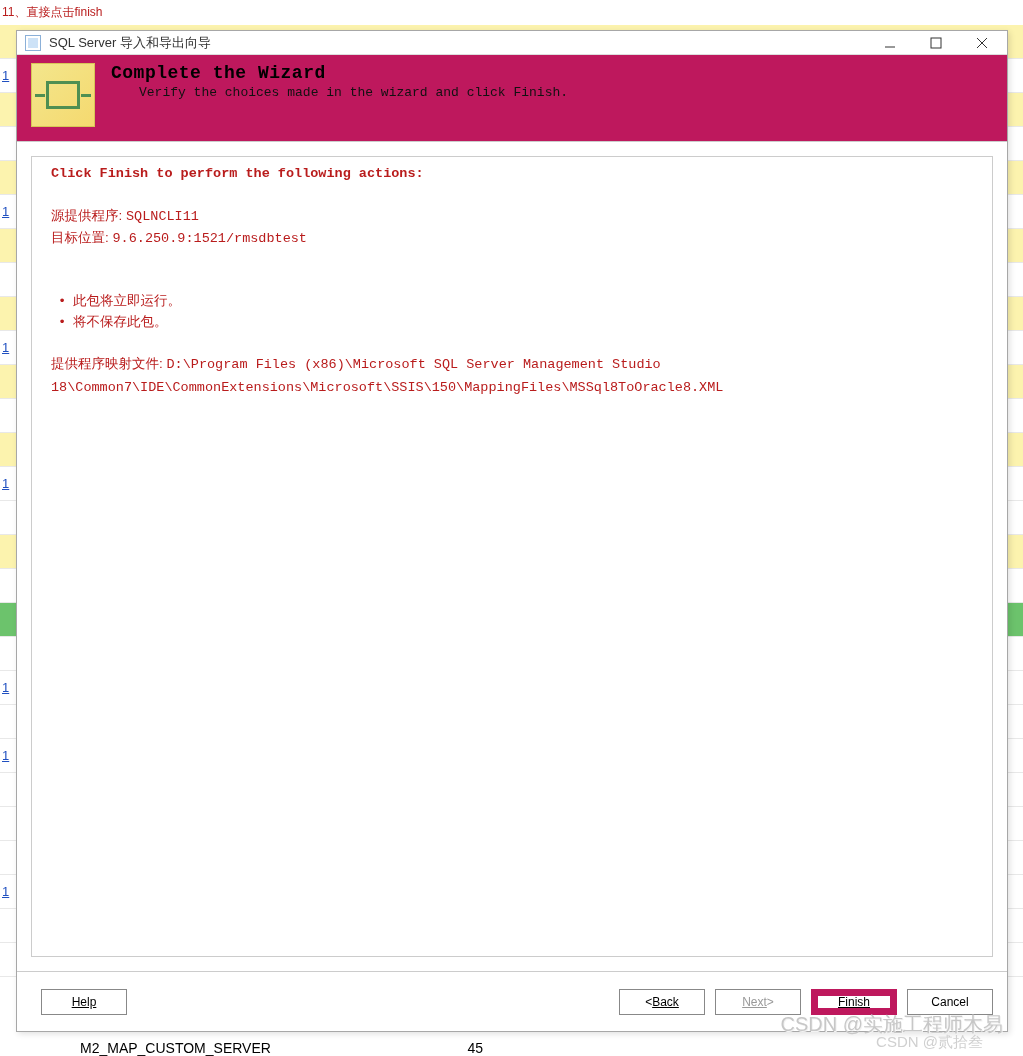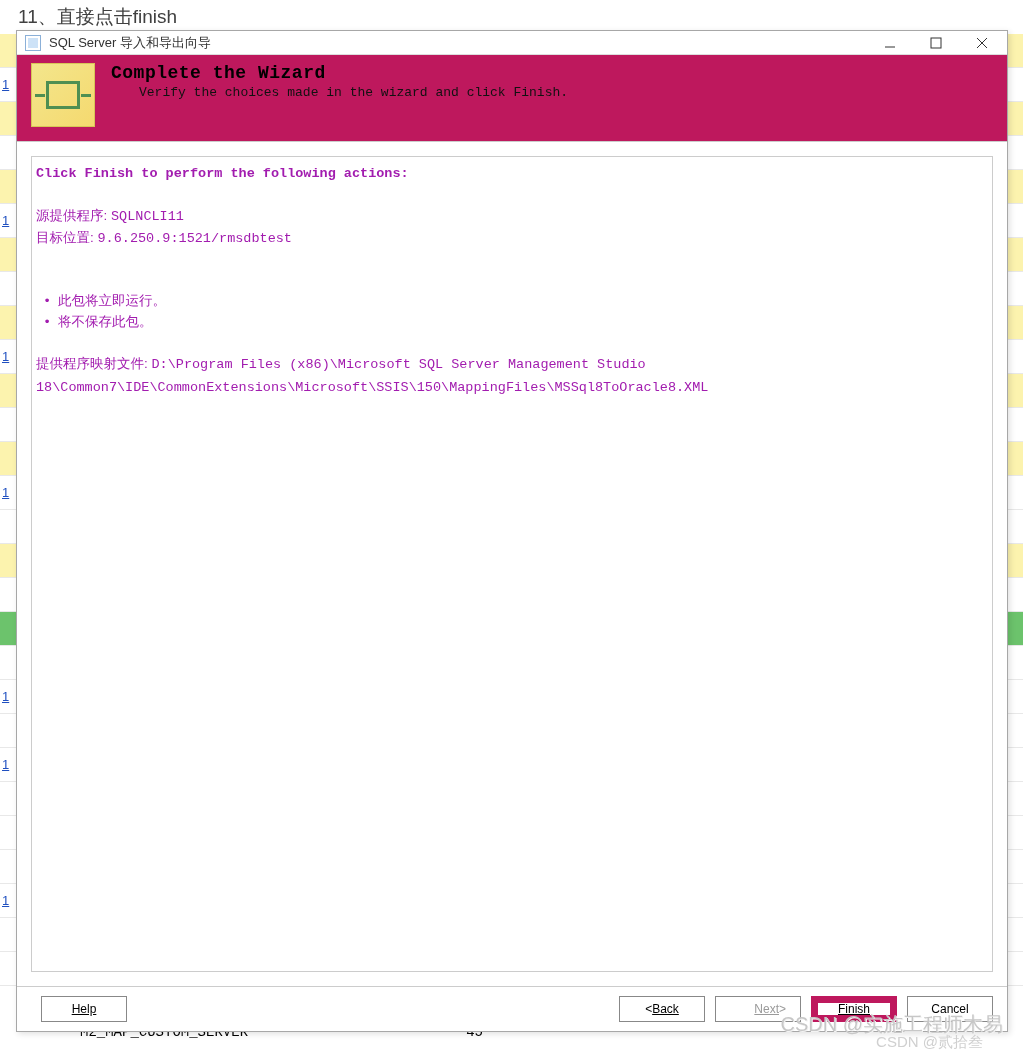--- a/index.html
+++ b/index.html
@@ -11,27 +11,27 @@
       position: relative;
       overflow: hidden;
     }
 
     
     .bg-rows {
       position: absolute;
       top: 0; left: 0; right: 0; bottom: 0;
       z-index: 0;
     }
-    .bg-rows .step { font-size: 19px; color: #404040; padding: 4px 18px; }
+    .bg-rows .step { font-size: 12px; color: #b91c1c; padding: 4px 2px; }
     .bg-row { height: 34px; border-bottom: 1px solid #e8e8e8; display:flex; align-items:center; }
     .bg-row.yellow { background: #fcf3ae; }
     .bg-row.green { background: #6cc36c; }
     .bg-row.white { background: #ffffff; }
     .bg-num { color:#2050c0; text-decoration:underline; font-size:13px; padding-left:2px; }
-    .bg-bottom { position:absolute; bottom:16px; left:80px; right:0; font-family:Liberation Mono, monospace; font-size:14px; display:flex; justify-content:space-between; padding-right:540px; }
+    .bg-bottom { position:absolute; bottom:0; left:80px; right:0; font-family:Liberation Sans, sans-serif; font-size:14px; display:flex; justify-content:space-between; padding-right:540px; }
 
     
     .window {
       position: absolute;
       top: 30px;
       left: 16px;
       width: 992px;
       height: 1002px;
       background: #ffffff;
       border: 1px solid #a7a7a7;
@@ -97,53 +97,53 @@
 
     .body-area{
       flex:1;
       padding: 14px;
       display:flex;
     }
     .content-box{
       flex:1;
       border:1px solid #ccc;
       background:#fff;
-      padding: 6px 4px;
+      padding: 6px 19px;
       overflow:auto;
       font-size: 13.5px;
-      color:#a21caf;
+      color:#b91c1c;
       line-height: 1.6;
     }
     .content-box .mono{font-family:"Courier New",monospace;}
     .content-box .bold{font-weight:bold;}
     .bullet{display:flex;}
     .bullet::before{content:"•"; width:22px; text-align:center; flex:none;}
     .gap{height:20px;}
 
     .footer{
-      height:45px;
+      height:60px;
       border-top:1px solid #ccc;
       display:flex;
       align-items:center;
       padding: 0 14px;
     }
     .footer .spacer{flex:1;}
     .btn{
       min-width:86px;
       height:26px;
       border:1px solid #888;
       background:#fff;
       font-size:12px;
       padding:0 14px;
       margin-left:10px;
       display:flex; align-items:center; justify-content:center;
       cursor:pointer;
     }
     .btn.default{border:7px solid #be185d;}
-    .btn:disabled,.btn.disabled{color:#9a9a9a; cursor:default;justify-content:flex-end;}
+    .btn:disabled,.btn.disabled{color:#9a9a9a; cursor:default;}
     .btn .ul{text-decoration:underline;}
 
     .watermark{
       position:absolute;
       bottom:18px; right:20px;
       color:#c7c7c7;
       font-size:20px;
       font-weight:400;
       z-index:20;
       pointer-events:none;

